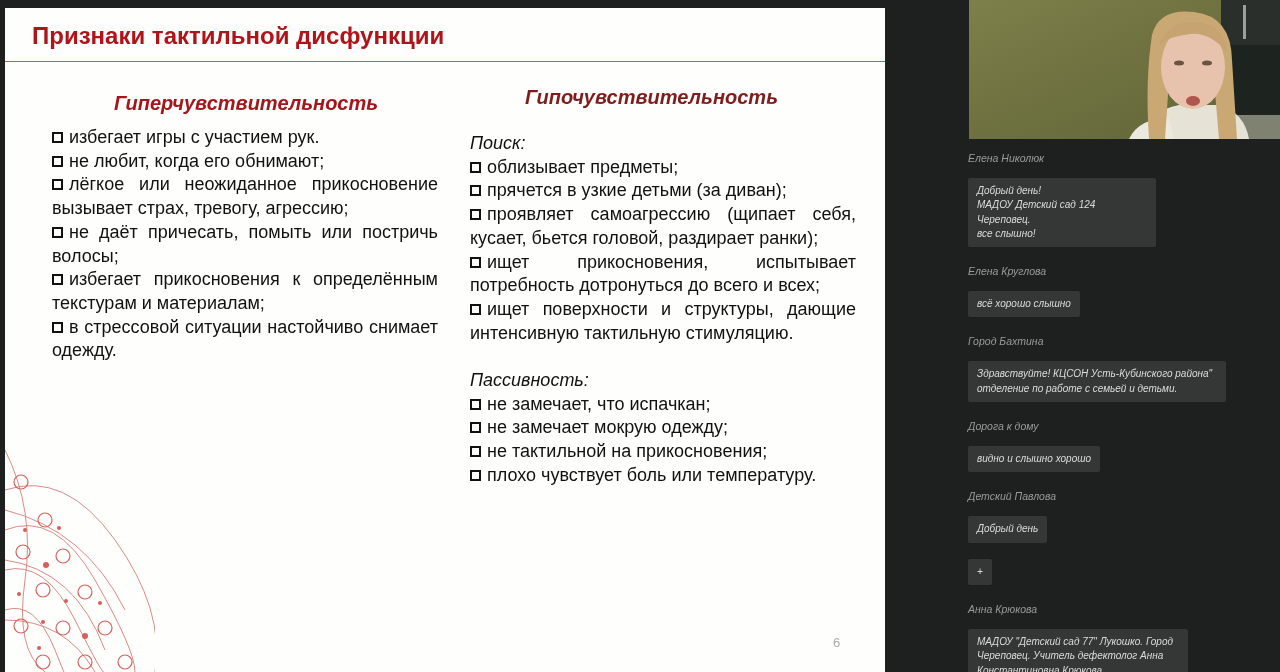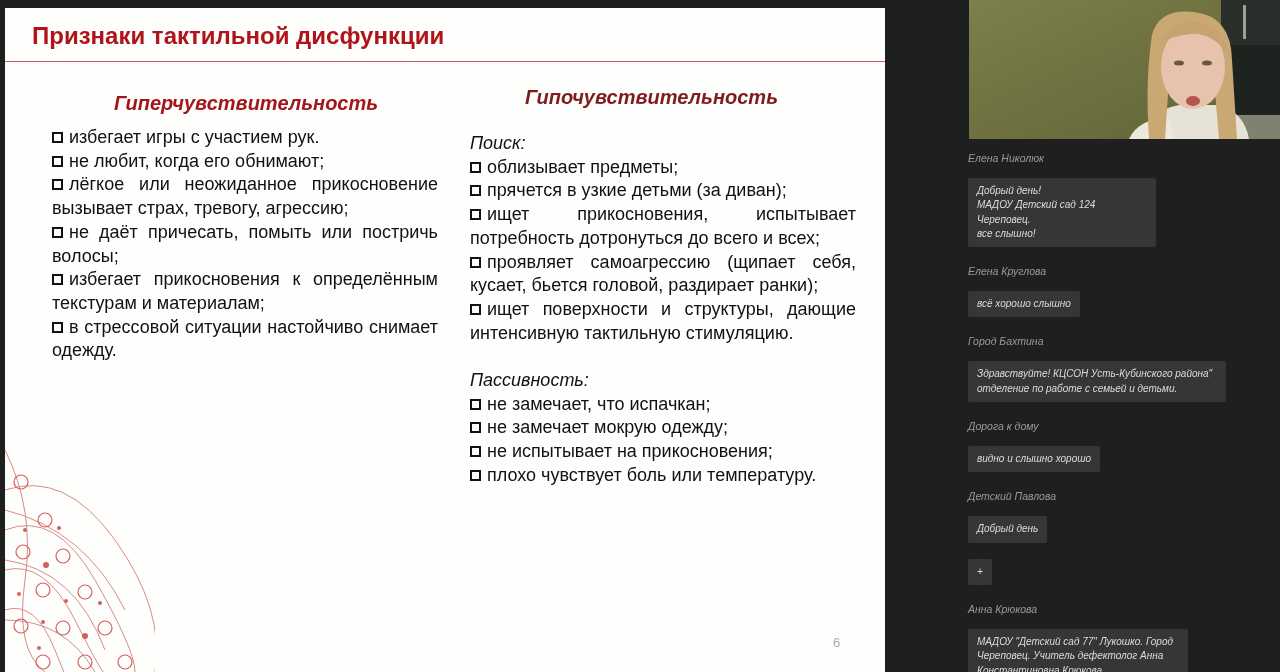--- a/index.html
+++ b/index.html
@@ -41,28 +41,28 @@
     <p class="item"><span class="box"></span><span>лёгкое или неожиданное прикосновение вызывает страх, тревогу, агрессию;</span></p>
     <p class="item"><span class="box"></span><span>не даёт причесать, помыть или постричь волосы;</span></p>
     <p class="item"><span class="box"></span><span>избегает прикосновения к определённым текстурам и материалам;</span></p>
     <p class="item"><span class="box"></span><span>в стрессовой ситуации настойчиво снимает одежду.</span></p>
   </div>
 
   <div class="col right">
     <div class="subhead">Поиск:</div>
     <p class="item"><span class="box"></span><span>облизывает предметы;</span></p>
     <p class="item"><span class="box"></span><span>прячется в узкие детьми (за диван);</span></p>
+    <p class="item"><span class="box"></span><span>проявляет самоагрессию (щипает себя, кусает, бьется головой, раздирает ранки);</span></p>
     <p class="item"><span class="box"></span><span>ищет прикосновения, испытывает потребность дотронуться до всего и всех;</span></p>
-    <p class="item"><span class="box"></span><span>проявляет самоагрессию (щипает себя, кусает, бьется головой, раздирает ранки);</span></p>
     <p class="item"><span class="box"></span><span>ищет поверхности и структуры, дающие интенсивную тактильную стимуляцию.</span></p>
     <div class="spacer"></div>
     <div class="subhead">Пассивность:</div>
     <p class="item"><span class="box"></span><span>не замечает, что испачкан;</span></p>
     <p class="item"><span class="box"></span><span>не замечает мокрую одежду;</span></p>
-    <p class="item"><span class="box"></span><span>не испытывает на прикосновения;</span></p>
+    <p class="item"><span class="box"></span><span>не тактильной на прикосновения;</span></p>
     <p class="item"><span class="box"></span><span>плохо чувствует боль или температуру.</span></p>
   </div>
 
   <svg class="ornament" viewBox="0 0 150 222" xmlns="http://www.w3.org/2000/svg">
     <g fill="none" stroke="#d98a86" stroke-width="1">
       <path d="M0 40 Q60 20 110 90 T150 222"></path>
       <path d="M0 80 Q50 60 90 130 T130 222"></path>
       <path d="M0 120 Q40 110 70 170 T100 222"></path>
       <path d="M0 160 Q30 150 50 200 T60 222"></path>
       <path d="M0 0 Q30 60 20 130 T40 222"></path>

